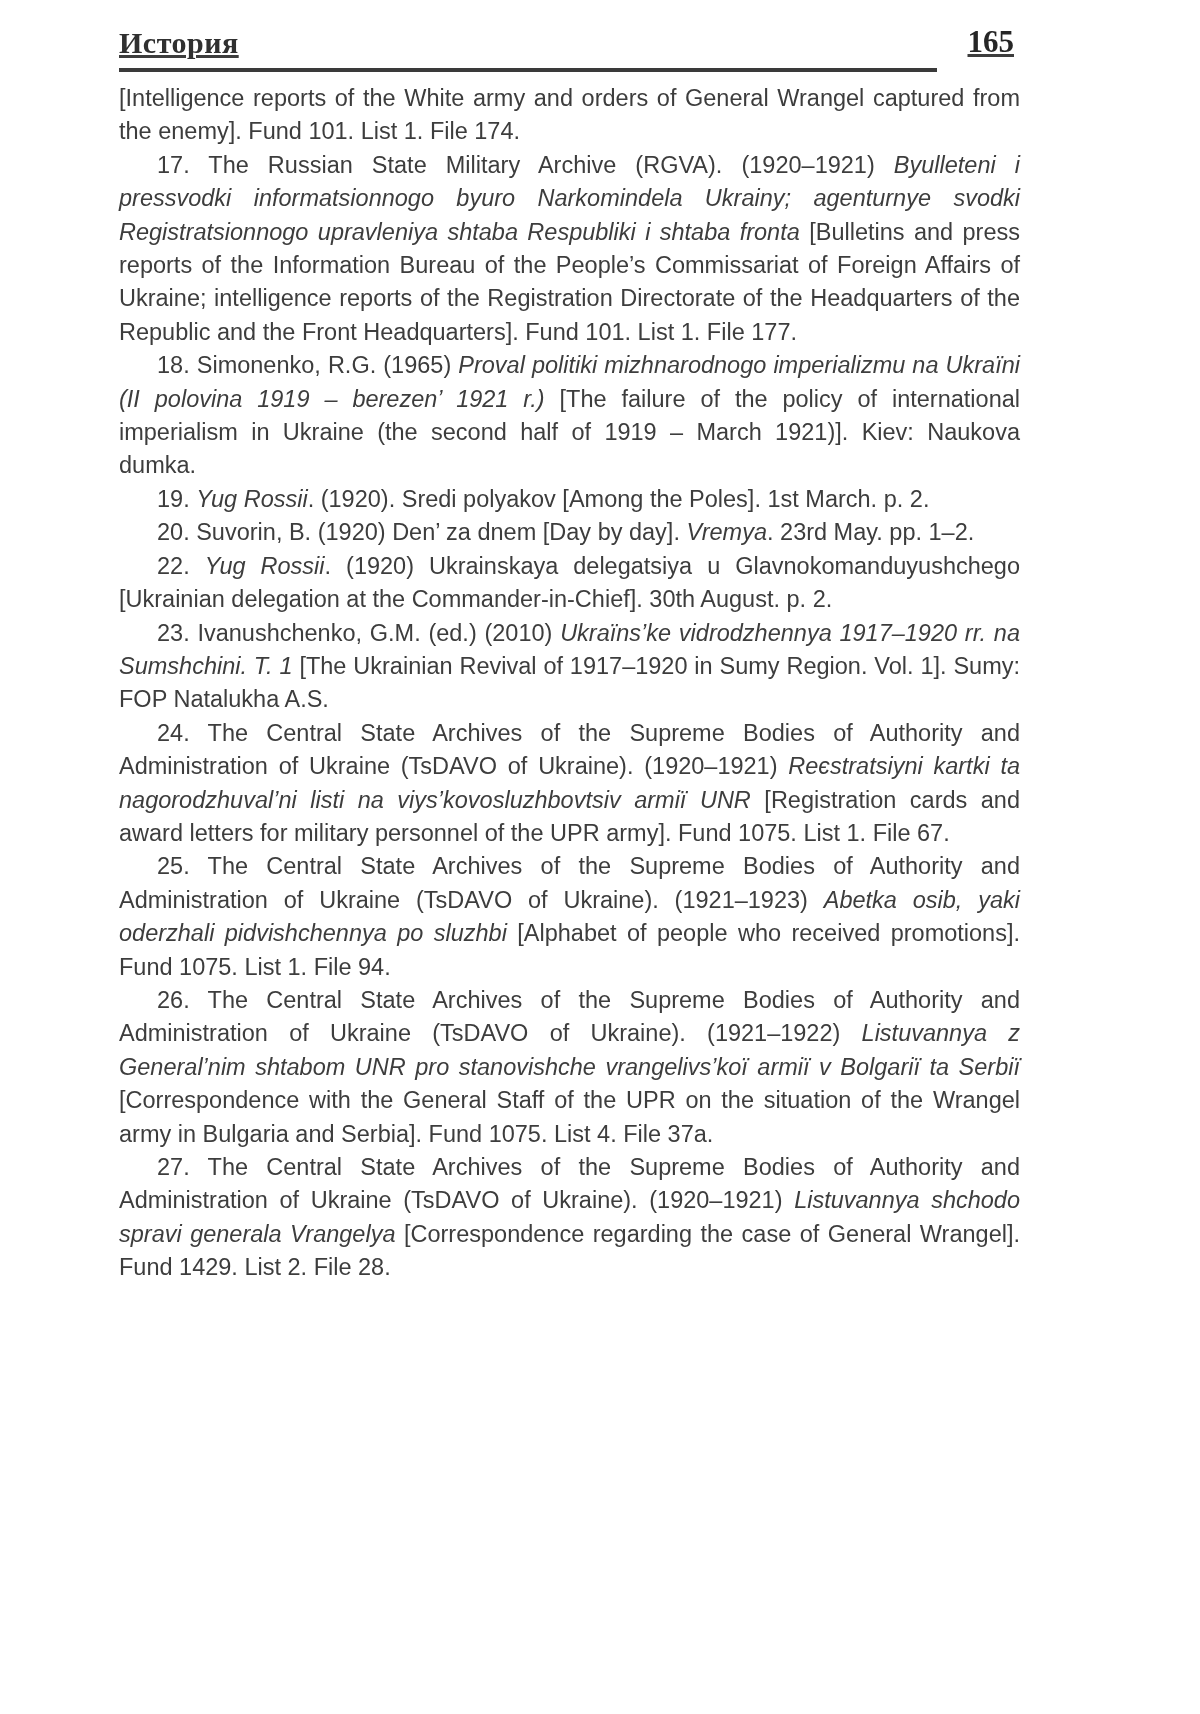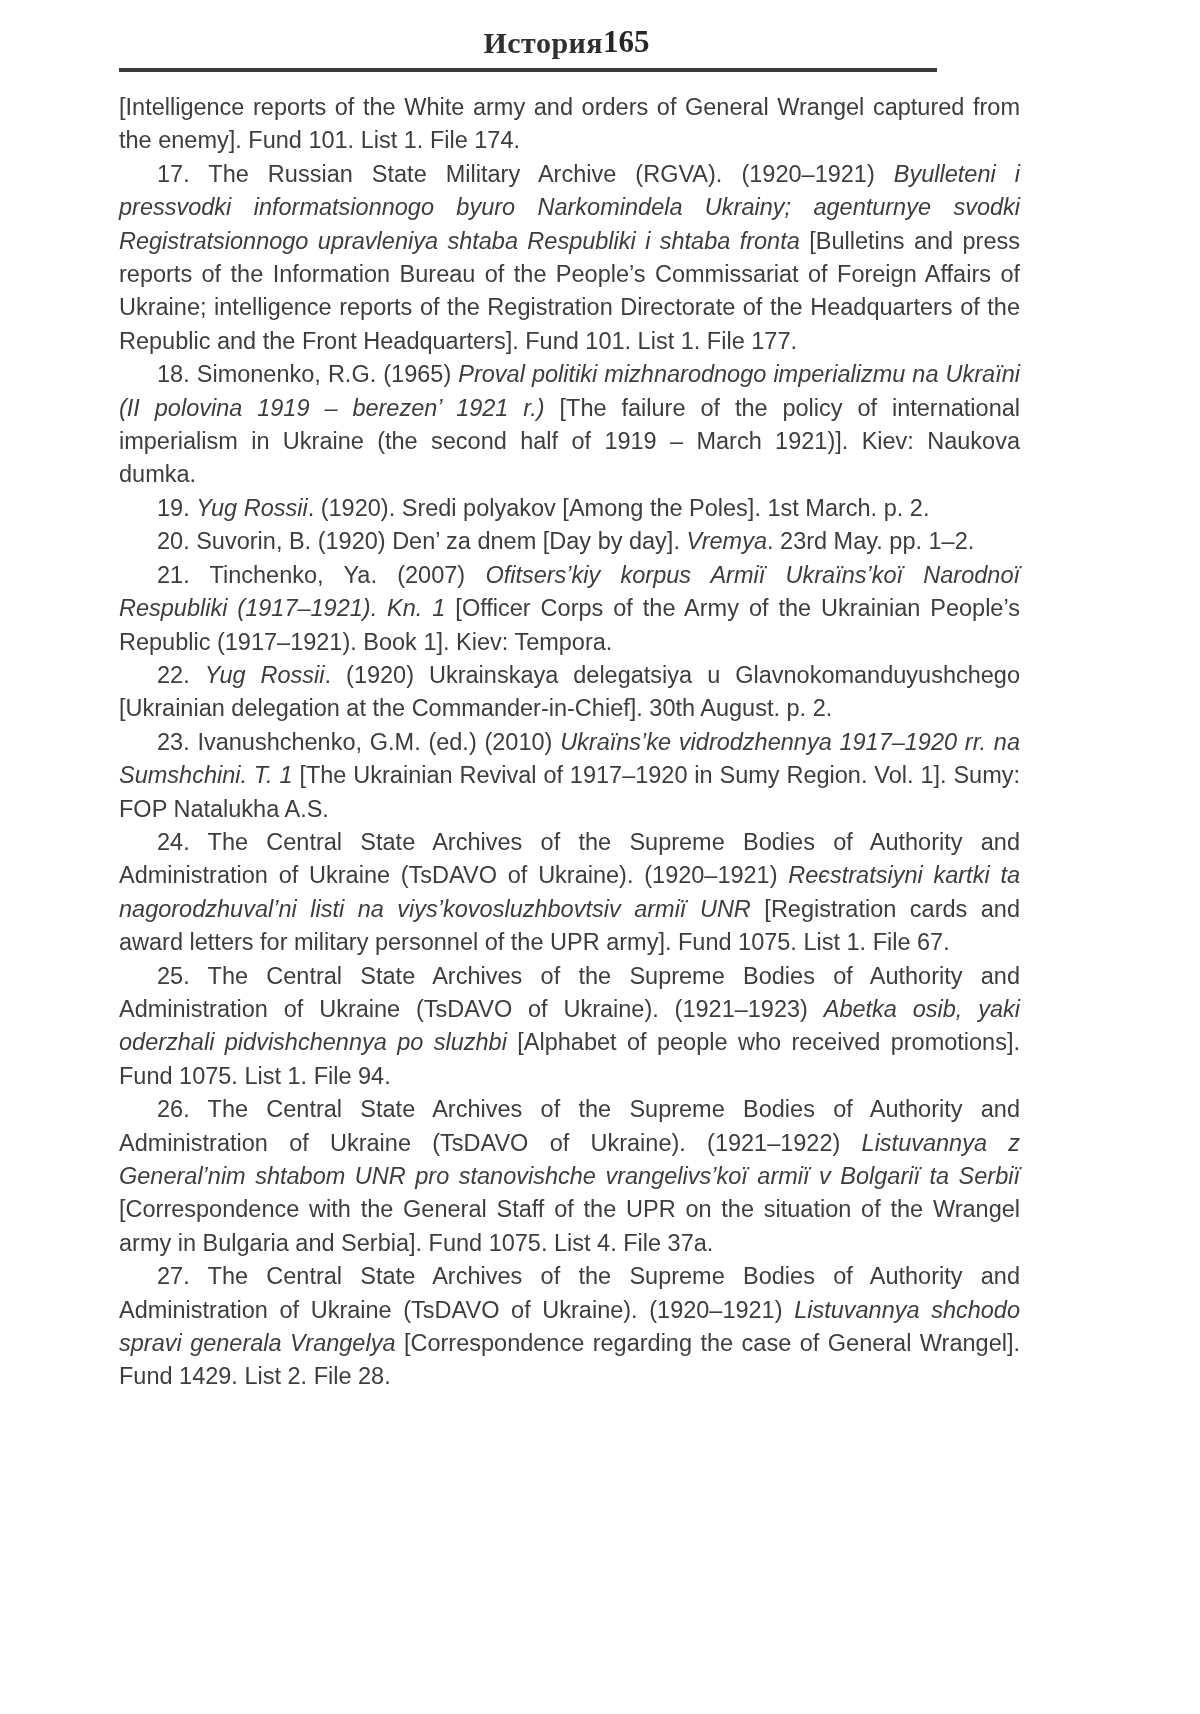--- a/index.html
+++ b/index.html
@@ -7,44 +7,45 @@
   body {
     width: 1200px;
     height: 1714px;
     font-family: "Liberation Sans", sans-serif;
     color: #3d3d3d;
     overflow: hidden;
   }
   .page { padding: 24px 180px 0 119px; }
   .header-row {
     display: flex;
-    justify-content: center;
+    justify-content: space-between;
     align-items: flex-end;
     font-family: "Liberation Serif", serif;
+    text-decoration: underline;
   }
   .running-head {
     font-weight: bold;
     font-size: 30px;
     color: #303030;
     letter-spacing: 0.5px;
   }
   .page-number {
     font-weight: bold;
     font-size: 31px;
     color: #262626;
     padding-right: 6px;
   }
   .head-rule {
     height: 4px;
     background: #3a3a3a;
     width: 818px;
     margin-top: 8px;
   }
   .body-text {
-    margin-top: 19px;
+    margin-top: 10px;
     font-size: 23.5px;
     line-height: 33.4px;
     text-align: justify;
   }
   .para { text-align: justify; }
   .para.indent { text-indent: 38px; }
   .italic { font-style: italic; }
 </style>
 </head>
 <body>
@@ -55,21 +56,20 @@
     <span class="page-number">165</span>
   </div>
   <div class="head-rule"></div>
 
   <div class="body-text">
       <p class="para"><span>[Intelligence reports of the White army and orders of General Wrangel captured from the enemy]. Fund 101. List 1. File 174.</span></p>
       <p class="para indent"><span>17. The Russian State Military Archive (RGVA). (1920–1921) </span><span class="italic">Byulleteni i pressvodki informatsionnogo byuro Narkomindela Ukrainy; agenturnye svodki Registratsionnogo upravleniya shtaba Respubliki i shtaba fronta</span><span> [Bulletins and press reports of the Information Bureau of the People’s Commissariat of Foreign Affairs of Ukraine; intelligence reports of the Registration Directorate of the Headquarters of the Republic and the Front Headquarters]. Fund 101. List 1. File 177.</span></p>
       <p class="para indent"><span>18. Simonenko, R.G. (1965) </span><span class="italic">Proval politiki mizhnarodnogo imperializmu na Ukraïni (II polovina 1919 – berezen’ 1921 r.)</span><span> [The failure of the policy of international imperialism in Ukraine (the second half of 1919 – March 1921)]. Kiev: Naukova dumka.</span></p>
       <p class="para indent"><span>19. </span><span class="italic">Yug Rossii</span><span>. (1920). Sredi polyakov [Among the Poles]. 1st March. p. 2.</span></p>
       <p class="para indent"><span>20. Suvorin, B. (1920) Den’ za dnem [Day by day]. </span><span class="italic">Vremya</span><span>. 23rd May. pp. 1–2.</span></p>
-      <p class="para indent"><span>21. Tinchenko, Ya. (2007) </span><span class="italic">Ofitsers’kiy korpus Armiï Ukraïns’koï Narodnoï Respubliki (1917–1921). Kn. 1</span><span> [Officer Corps of the Army of the Ukrainian People’s Republic (1917–1921). Book 1]. Kiev: Tempora.</span></p>
       <p class="para indent"><span>22. </span><span class="italic">Yug Rossii</span><span>. (1920) Ukrainskaya delegatsiya u Glavnokomanduyushchego [Ukrainian delegation at the Commander-in-Chief]. 30th August. p. 2.</span></p>
       <p class="para indent"><span>23. Ivanushchenko, G.M. (ed.) (2010) </span><span class="italic">Ukraïns’ke vidrodzhennya 1917–1920 rr. na Sumshchini. T. 1</span><span> [The Ukrainian Revival of 1917–1920 in Sumy Region. Vol. 1]. Sumy: FOP Natalukha A.S.</span></p>
       <p class="para indent"><span>24. The Central State Archives of the Supreme Bodies of Authority and Administration of Ukraine (TsDAVO of Ukraine). (1920–1921) </span><span class="italic">Reєstratsiyni kartki ta nagorodzhuval’ni listi na viys’kovosluzhbovtsiv armiï UNR</span><span> [Registration cards and award letters for military personnel of the UPR army]. Fund 1075. List 1. File 67.</span></p>
       <p class="para indent"><span>25. The Central State Archives of the Supreme Bodies of Authority and Administration of Ukraine (TsDAVO of Ukraine). (1921–1923) </span><span class="italic">Abetka osib, yaki oderzhali pidvishchennya po sluzhbi</span><span> [Alphabet of people who received promotions]. Fund 1075. List 1. File 94.</span></p>
       <p class="para indent"><span>26. The Central State Archives of the Supreme Bodies of Authority and Administration of Ukraine (TsDAVO of Ukraine). (1921–1922) </span><span class="italic">Listuvannya z General’nim shtabom UNR pro stanovishche vrangelivs’koï armiï v Bolgariï ta Serbiï</span><span> [Correspondence with the General Staff of the UPR on the situation of the Wrangel army in Bulgaria and Serbia]. Fund 1075. List 4. File 37a.</span></p>
       <p class="para indent"><span>27. The Central State Archives of the Supreme Bodies of Authority and Administration of Ukraine (TsDAVO of Ukraine). (1920–1921) </span><span class="italic">Listuvannya shchodo spravi generala Vrangelya</span><span> [Correspondence regarding the case of General Wrangel]. Fund 1429. List 2. File 28.</span></p>
     </div>
 </div>
 
 </body></html>

